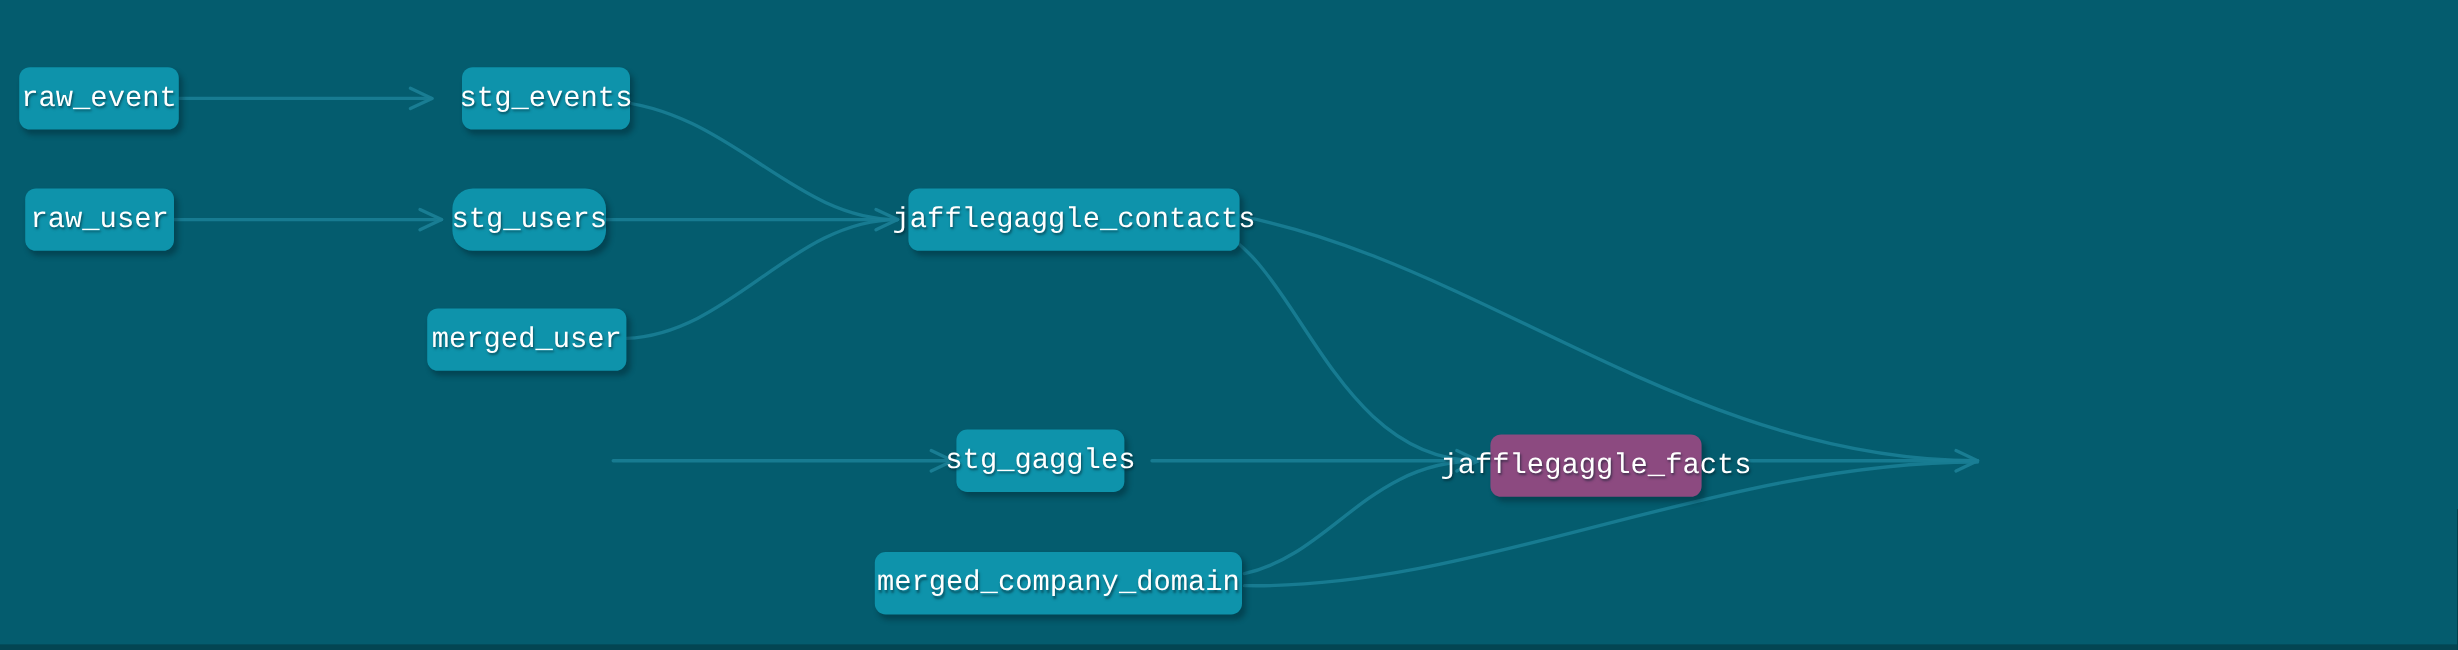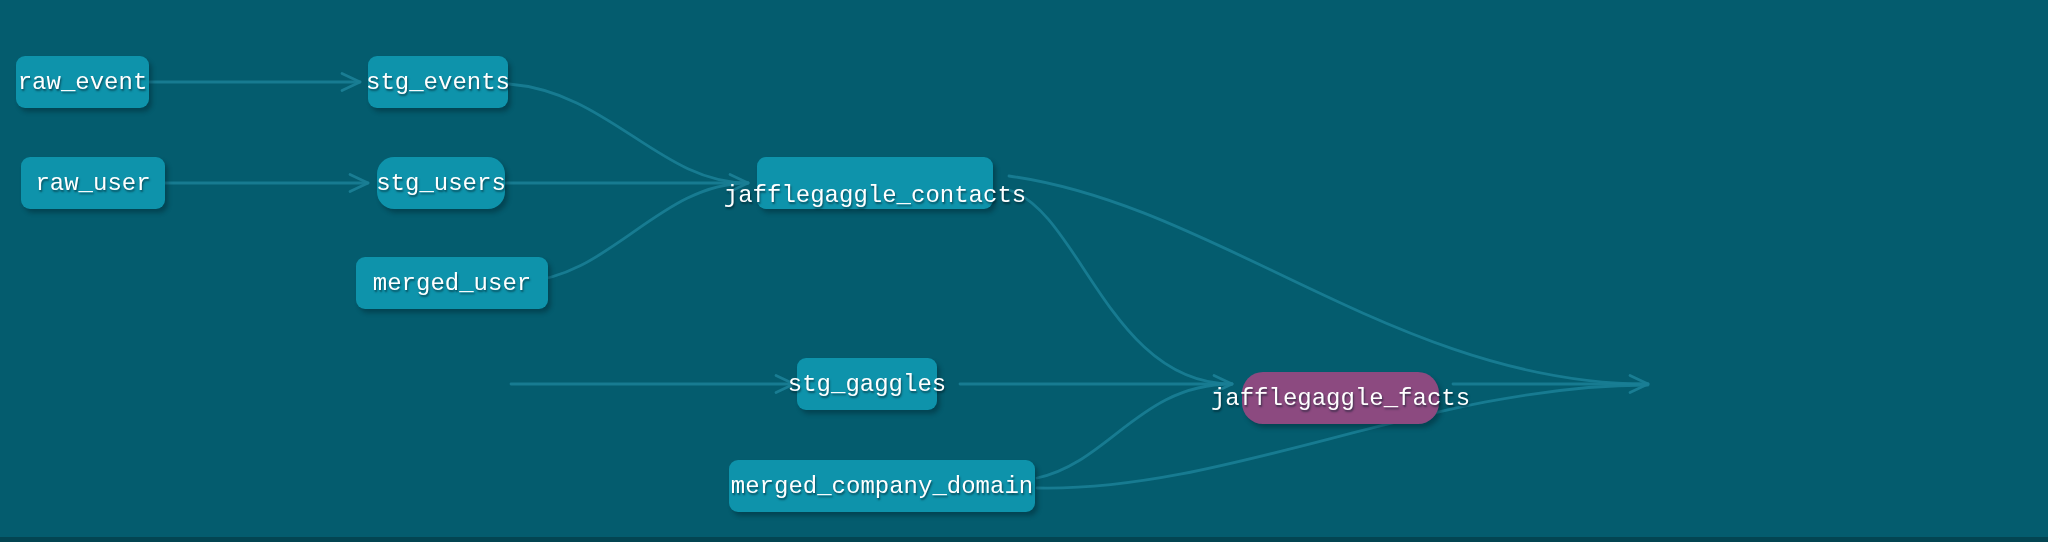--- a/index.html
+++ b/index.html
@@ -83,37 +83,37 @@
       <path d="M 350 174.5 L 368 183 L 350 191.5" class="arrowhead"></path>
       <path d="M 730 174.5 L 748 183 L 730 191.5" class="arrowhead"></path>
       <path d="M 776 375.5 L 794 384 L 776 392.5" class="arrowhead"></path>
       <path d="M 1214 375.5 L 1232 384 L 1214 392.5" class="arrowhead"></path>
       <path d="M 1630 375.5 L 1648 384 L 1630 392.5" class="arrowhead"></path>
     </svg>
   <div class="bottom-bar"></div>
 <div class="node" style="left: 16px; top: 56px; width: 133px;">
       <span class="label">raw_event</span>
     </div>
-    <div class="node" style="left: 368px; top: 56px; width: 140px;">
+    <div class="node" style="left: 385px; top: 56px; width: 140px;">
       <span class="label">stg_events</span>
     </div>
-    <div class="node" style="left: 21px; top: 157px; width: 144px;">
+    <div class="node" style="left: 21px; top: 157px; width: 124px;">
       <span class="label">raw_user</span>
     </div>
     <div class="node" style="left: 377px; top: 157px; width: 128px; border-radius: 17px;">
       <span class="label">stg_users</span>
     </div>
-    <div class="node" style="left: 757px; top: 157px; width: 236px; align-items: flex-end;">
+    <div class="node" style="left: 757px; top: 157px; width: 276px;">
       <span class="label">jafflegaggle_contacts</span>
     </div>
-    <div class="node" style="left: 356px; top: 257px; width: 192px;">
+    <div class="node" style="left: 356px; top: 257px; width: 166px;">
       <span class="label">merged_user</span>
     </div>
     <div class="node" style="left: 797px; top: 358px; width: 140px;">
       <span class="label">stg_gaggles</span>
     </div>
-    <div class="node highlighted" style="left: 1242px; top: 372px; width: 197px; border-radius: 21px;">
+    <div class="node highlighted" style="left: 1242px; top: 362px; width: 176px;">
       <span class="label">jafflegaggle_facts</span>
     </div>
     <div class="node" style="left: 729px; top: 460px; width: 306px; justify-content: center;">
       <span class="label">merged_company_domain</span>
     </div>
   </div>
 
 </body></html>

